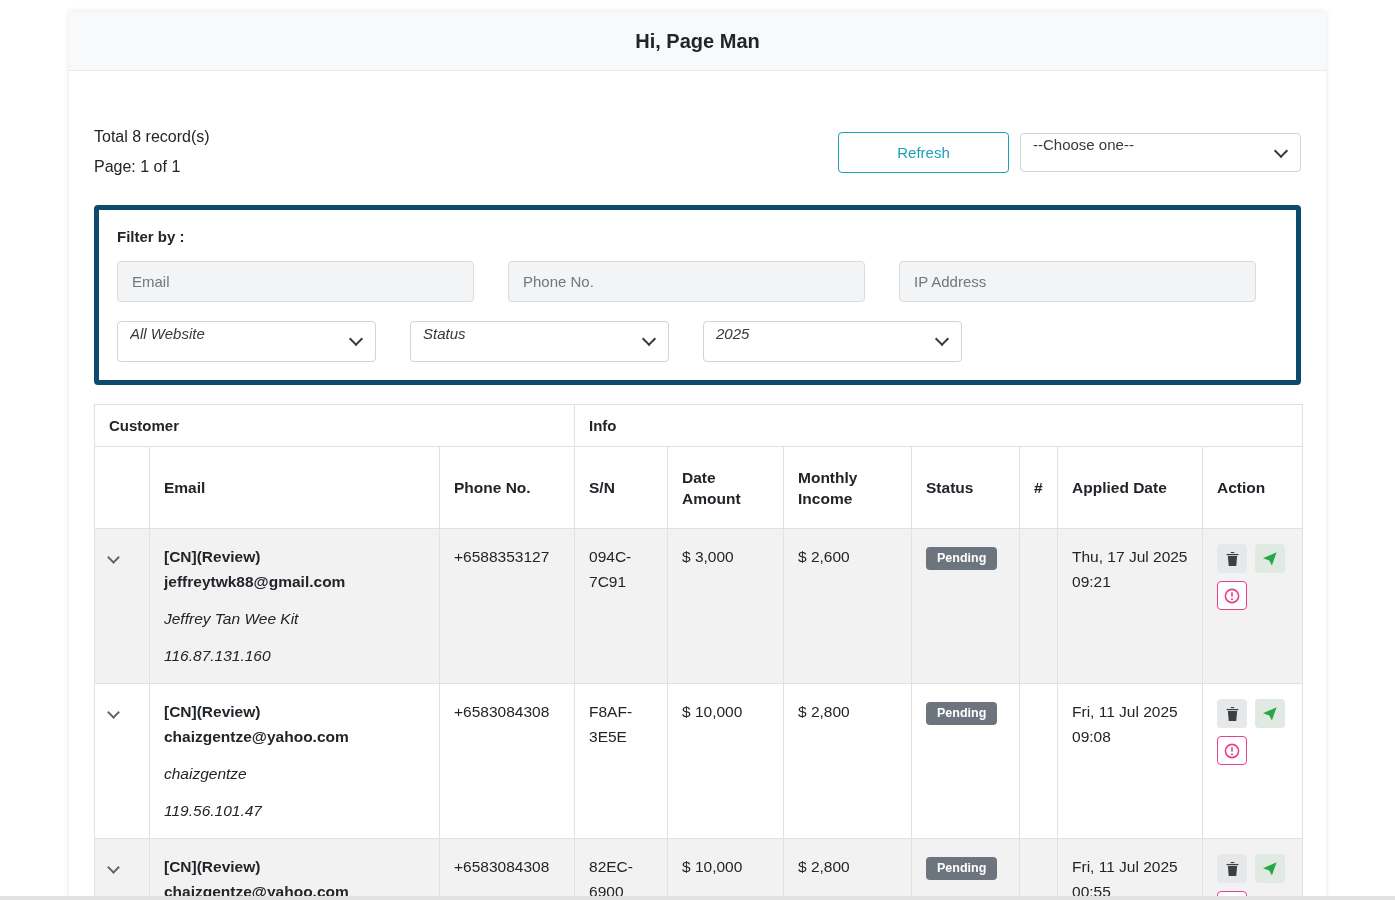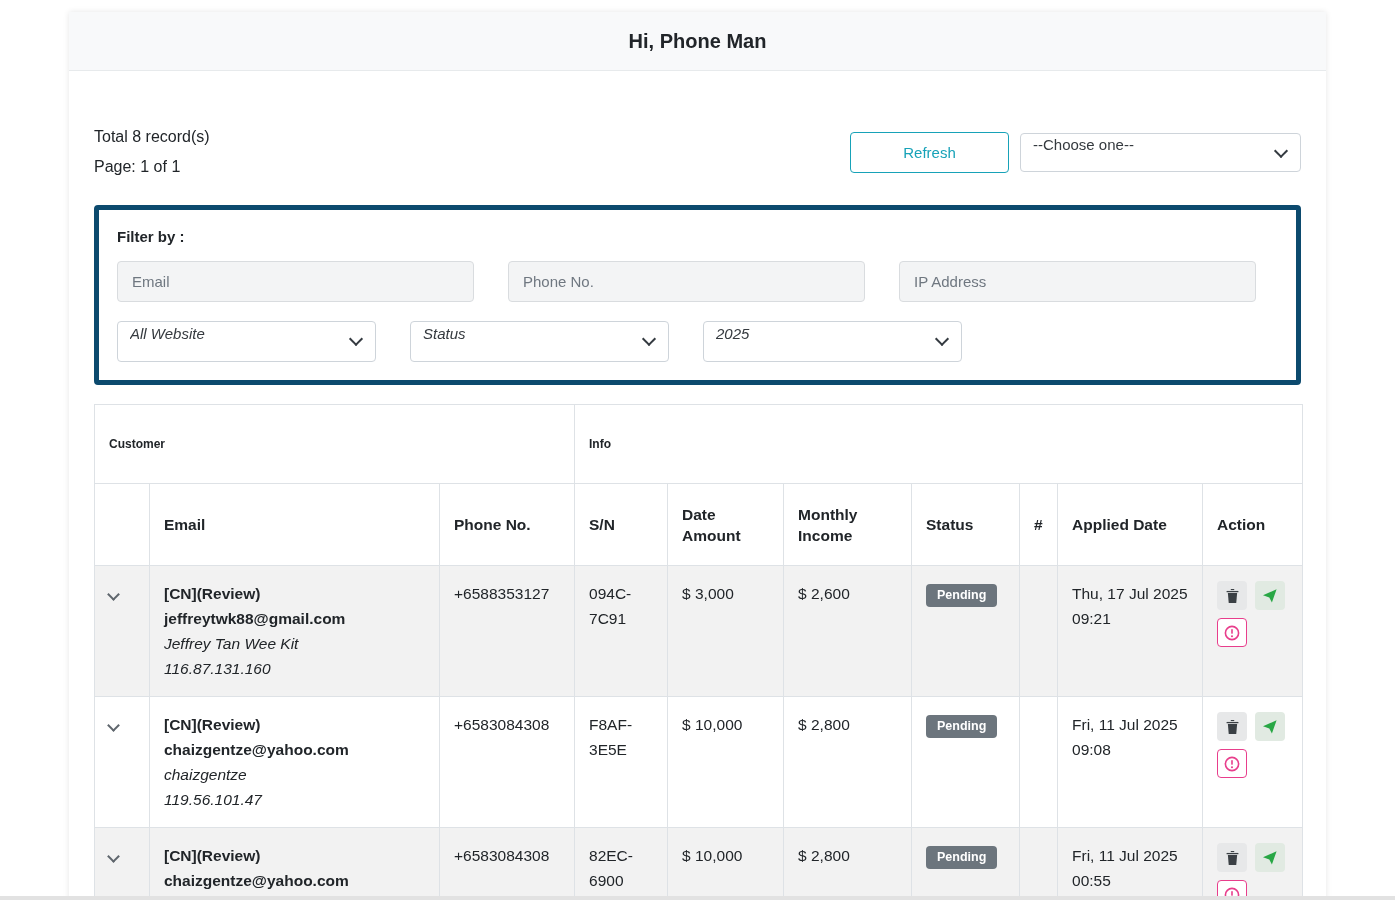--- a/index.html
+++ b/index.html
@@ -23,21 +23,21 @@
     font-size: 20px; font-weight: bold; color: #212529;
   }
   .content { padding: 58px 25px 0; }
 
   
   .summary-bar { display: flex; justify-content: space-between; align-items: center; }
   .summary-left div { font-size: 16px; line-height: 16px; }
   .summary-left div + div { margin-top: 14px; }
   .summary-right { display: flex; align-items: center; gap: 11px; }
   .refresh-btn {
-    width: 159px; height: 41px; background: #fff;
+    width: 171px; height: 41px; background: #fff;
     border: 1px solid #17a2b8; color: #17a2b8;
     border-radius: 4px; font-size: 15px; cursor: pointer;
     font-family: inherit;
   }
   .select-wrap { position: relative; display: inline-block; }
   .select-wrap select {
     appearance: none; -webkit-appearance: none; -moz-appearance: none;
     border: 1px solid #ced4da; border-radius: 4px; background: #fff;
     font-size: 15px; color: #353a3f; padding: 0 36px 16px 12px; height: 39px;
     font-family: inherit; cursor: pointer; width: 100%;
@@ -67,35 +67,35 @@
   .text-input::placeholder { color: #6f7780; }
   .filter-select-wrap { width: 259px; }
   .filter-select-wrap select { height: 41px; font-style: italic; }
 
   
   .data-table {
     margin-top: 19px; border-collapse: collapse; width: 1208px;
     table-layout: fixed; font-size: 15.5px;
   }
   .data-table th, .data-table td { border: 1px solid #dee2e6; text-align: left; }
-  .group-header th { font-size: 12px; font-weight: bold; padding: 32px 14px; }
+  .group-header th { font-size: 15px; font-weight: bold; padding: 12px 14px; }
   .col-header th {
     font-weight: bold; font-size: 15.5px; padding: 10px 14px;
     height: 82px; vertical-align: middle; line-height: 21px;
   }
   .data-table tbody td { vertical-align: top; padding: 15px 14px; line-height: 25px; }
   .data-table tbody tr:nth-child(odd) { background: #f2f2f2; }
   .chevron-cell { text-align: center; }
   .chevron {
     display: inline-block; width: 9px; height: 9px; margin-top: 6px;
     border-right: 2px solid #5f666d; border-bottom: 2px solid #5f666d;
     transform: rotate(45deg); cursor: pointer;
   }
   .line-tag, .line-email { font-weight: bold; }
-  .line-name, .line-ip { font-style: italic; }
+  .line-name, .line-ip { font-style: italic; margin-top: 12px; }
   .num { text-align: right; }
   .status-badge {
     display: inline-block; background: #6c757d; color: #fff;
     font-size: 12.5px; font-weight: bold; padding: 5px 11px;
     border-radius: 4px; line-height: 13px;
   }
   .actions {
     display: grid; grid-template-columns: 30px 30px; gap: 8px 8px;
     width: fit-content;
   }
@@ -112,21 +112,21 @@
     position: fixed; left: 0; bottom: 0; width: 1395px; height: 4px;
     background: #e2e2e2;
   }
 </style>
 </head>
 <body>
 
 <div class="page-container">
 
   <div class="app-header">
-    <span>Hi, Phone Man</span>
+    <span>Hi, Page Man</span>
   </div>
 
   <div class="content">
 
     <div class="summary-bar">
       <div class="summary-left">
         <div>Total 8 record(s)</div>
         <div>Page: 1 of 1</div>
       </div>
       <div class="summary-right">

